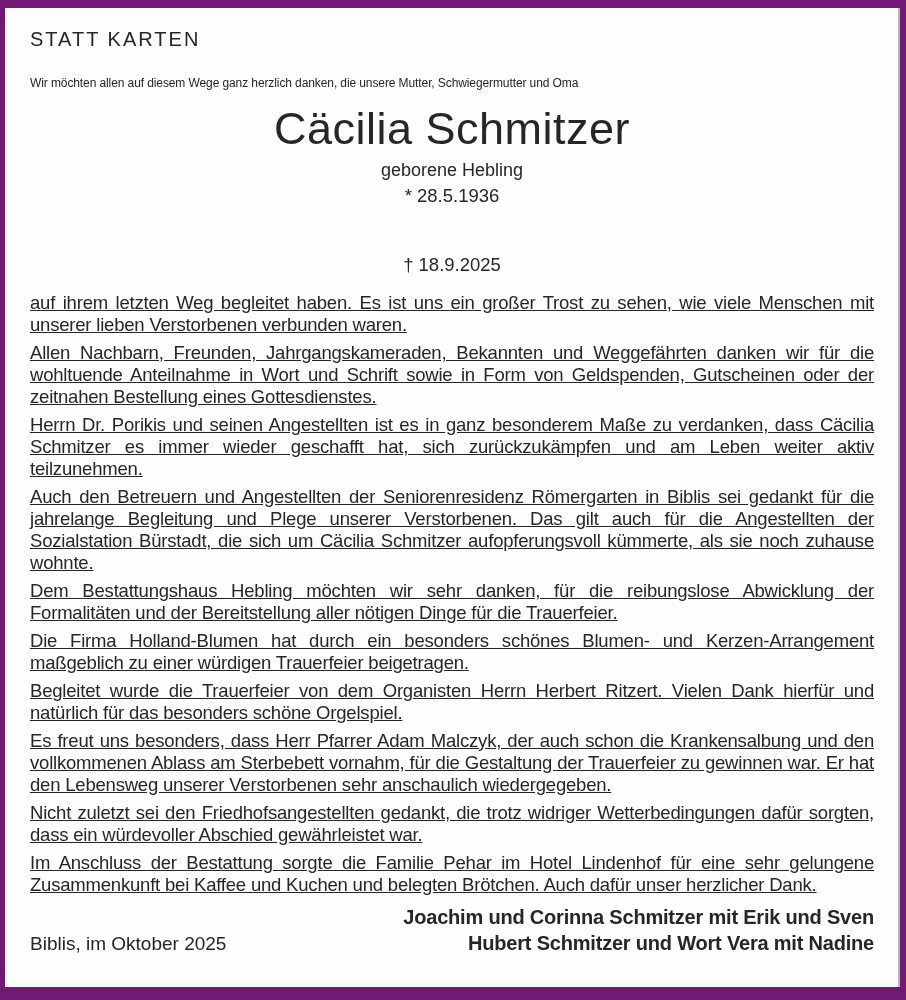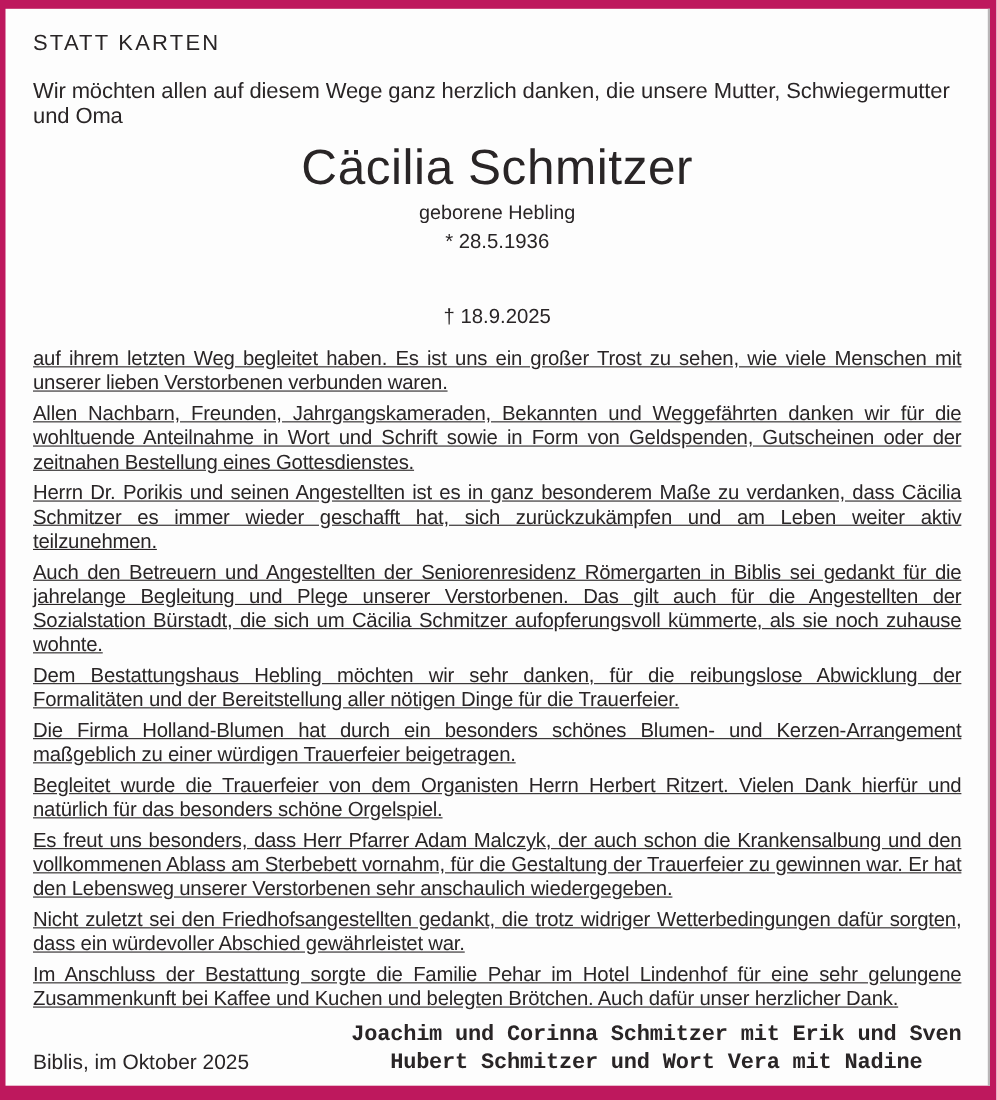--- a/index.html
+++ b/index.html
@@ -4,42 +4,42 @@
 <style>
   html, body {
     margin: 0;
     padding: 0;
     background: #ffffff;
   }
   .sheet {
     width: 906px;
     height: 1000px;
     box-sizing: border-box;
-    background: #be185d;
+    background: #701a75;
     padding: 8px 6px 13px 5px;
   }
   .inner {
     width: 100%;
     height: 100%;
     box-sizing: border-box;
     background: #fdfdfd;
     border-right: 2px solid #b8b6b7;
     color: #292526;
     font-family: "Liberation Sans", "DejaVu Sans", sans-serif;
     padding: 20px 24px 0 25px;
     overflow: hidden;
   }
   .kicker {
     font-size: 20px;
     letter-spacing: 2px;
     font-weight: 400;
   }
   .intro {
     margin: 21px 0 0 0;
-    font-size: 20px;
+    font-size: 12px;
     line-height: 23px;
     letter-spacing: -0.1px;
   }
   .name-block { margin-top: 10px; text-align: center; }
   .name {
     font-size: 45px;
     font-weight: 400;
     letter-spacing: 0.5px;
     line-height: 48px;
   }
@@ -76,23 +76,22 @@
     line-height: 25.5px;
     white-space: nowrap;
     text-align: center;
   }
   .family {
     margin-left: auto;
     font-weight: 700;
     font-size: 20px;
     line-height: 25.5px;
     letter-spacing: -0.2px;
-    text-align: center;
+    text-align: right;
     white-space: nowrap;
-    font-family: Liberation Mono, monospace;
   }
 </style>
 </head>
 <body>
 
 <div class="sheet">
   <div class="inner">
 
     <div class="kicker">STATT KARTEN</div>
 

